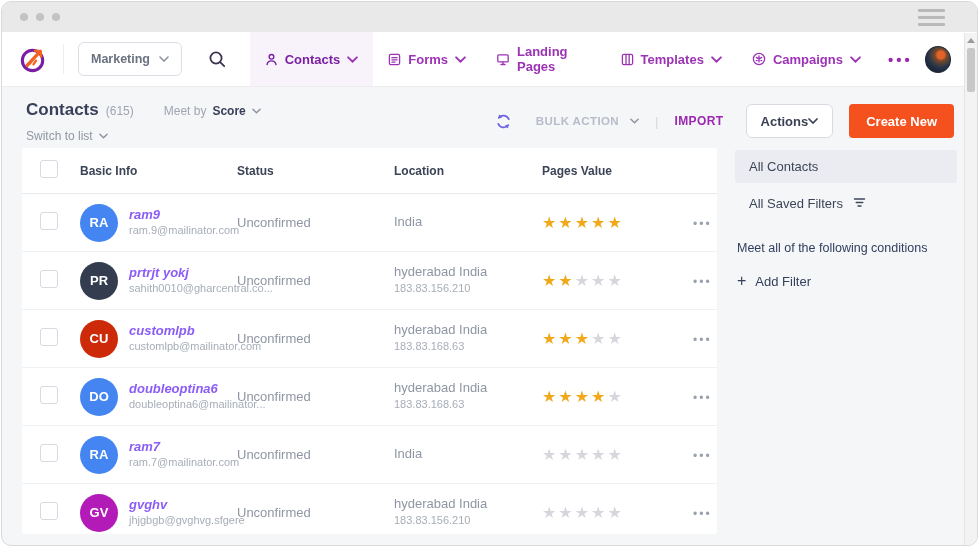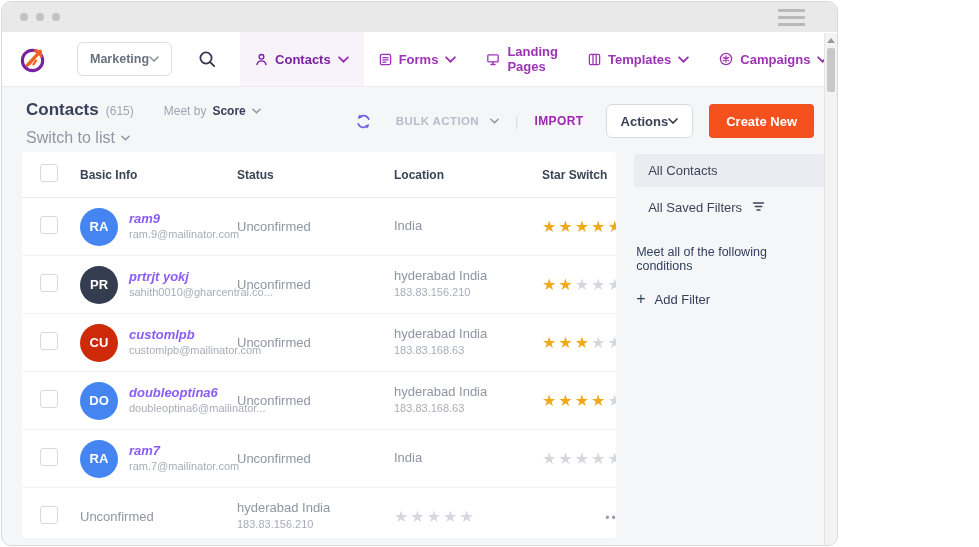--- a/index.html
+++ b/index.html
@@ -1,17 +1,17 @@
 <!DOCTYPE html>
 <html><head>
 <meta charset="utf-8">
 <style>
   * { margin:0; padding:0; box-sizing:border-box; }
   html,body { width:979px; height:547px; background:#fff; font-family:"Liberation Sans", sans-serif; }
-  .window { position:relative; width:837px; height:545px; margin:1px; border:1px solid #d9d9d9; border-radius:10px; overflow:hidden; background:#f5f6f8; }
+  .window { position:relative; width:977px; height:545px; margin:1px; border:1px solid #d9d9d9; border-radius:10px; overflow:hidden; background:#f5f6f8; }
 
   
   .chrome { height:30px; background:#e9e9e9; display:flex; align-items:center; padding:0 18px; }
   .chrome .dot { width:8px; height:8px; border-radius:50%; background:#c3c3c3; margin-right:8px; }
   .chrome .spacer { flex:1; }
   .hamburger { width:27px; display:flex; flex-direction:column; gap:4px; margin-right:14px; cursor:pointer; }
   .hamburger i { display:block; height:3px; background:#b9b9b9; border-radius:1px; }
 
   
   .navbar { height:55px; background:#fff; border-bottom:1px solid #ececf0; display:flex; align-items:stretch; padding-left:16px; position:relative; }
@@ -39,21 +39,21 @@
 
   
   .page { height:462px; padding-right:13px; }
   .pagehead { padding:13px 10px 0 24px; display:flex; align-items:flex-start; }
   .ph-left .title-row { display:flex; align-items:baseline; }
   .page-title { font-size:17px; font-weight:700; color:#39415a; }
   .page-count { font-size:12px; color:#a0a5b1; margin-left:7px; }
   .sorter { display:flex; align-items:center; margin-left:30px; gap:6px; cursor:pointer; }
   .sorter .sb { font-size:12px; color:#a0a5b1; }
   .sorter .sv { font-size:12px; font-weight:700; color:#39415a; }
-  .switch { margin-top:9px; display:flex; align-items:center; gap:6px; font-size:16px; color:#8f96a3; cursor:pointer; }
+  .switch { margin-top:9px; display:flex; align-items:center; gap:6px; font-size:12px; color:#8f96a3; cursor:pointer; }
   .ph-right { margin-left:auto; display:flex; align-items:center; margin-top:4px; }
   .refresh { display:flex; align-items:center; margin-right:24px; cursor:pointer; }
   .bulk { display:flex; align-items:center; gap:11px; font-size:11.5px; font-weight:700; letter-spacing:.4px; color:#b7bcc9; cursor:pointer; }
   .vsep { color:#d6d9e0; margin:0 16px; font-size:13px; }
   .import { font-size:12px; font-weight:700; letter-spacing:.4px; color:#9c27b0; cursor:pointer; }
   .btn-actions { margin-left:22px; height:34px; background:#fff; border:1px solid #d9dbe3; border-radius:6px; display:flex; align-items:center; padding:0 14px; font-size:13px; font-weight:700; color:#3a4154; cursor:pointer; }
   .btn-actions .chev { color:#3a4154; }
   .btn-create { margin-left:16px; height:34px; background:#f4511e; border:none; border-radius:4px; color:#fff; font-size:13px; font-weight:700; padding:0 17px; font-family:inherit; cursor:pointer; }
 
   
@@ -261,21 +261,21 @@
       </div>
     </div>
 
     <div class="main">
       <div class="card">
         <div class="trow thead">
           <span><input type="checkbox" class="cbx" style=""></span>
           <span class="th">Basic Info</span>
           <span class="th">Status</span>
           <span class="th">Location</span>
-          <span class="th">Star Switch</span>
+          <span class="th">Pages Value</span>
           <span></span>
         </div>
         <div>
 
             <div class="trow row">
               <span><input type="checkbox" class="cbx" style=""></span>
               <span class="bi">
                 <span class="av" style="background: rgb(68, 133, 242);">RA</span>
                 <span class="who">
                   <div class="nm">ram9</div>
@@ -388,20 +388,27 @@
                 <span class="star">★</span>
                 <span class="star">★</span>
                 <span class="star">★</span>
                 <span class="star">★</span>
               </span>
               <span class="rowmenu"></span>
             </div>
 
             <div class="trow row">
               <span><input type="checkbox" class="cbx" style=""></span>
+              <span class="bi">
+                <span class="av" style="background: rgb(178, 27, 184);">GV</span>
+                <span class="who">
+                  <div class="nm">gvghv</div>
+                  <div class="em">jhjgbgb@gvghvg.sfgere</div>
+                </span>
+              </span>
               <span class="status">Unconfirmed</span>
               <span class="loc">
                 <div class="l1">hyderabad India</div>
                 <div class="l2">183.83.156.210</div>
               </span>
               <span class="stars">
                 <span class="star">★</span>
                 <span class="star">★</span>
                 <span class="star">★</span>
                 <span class="star">★</span>

